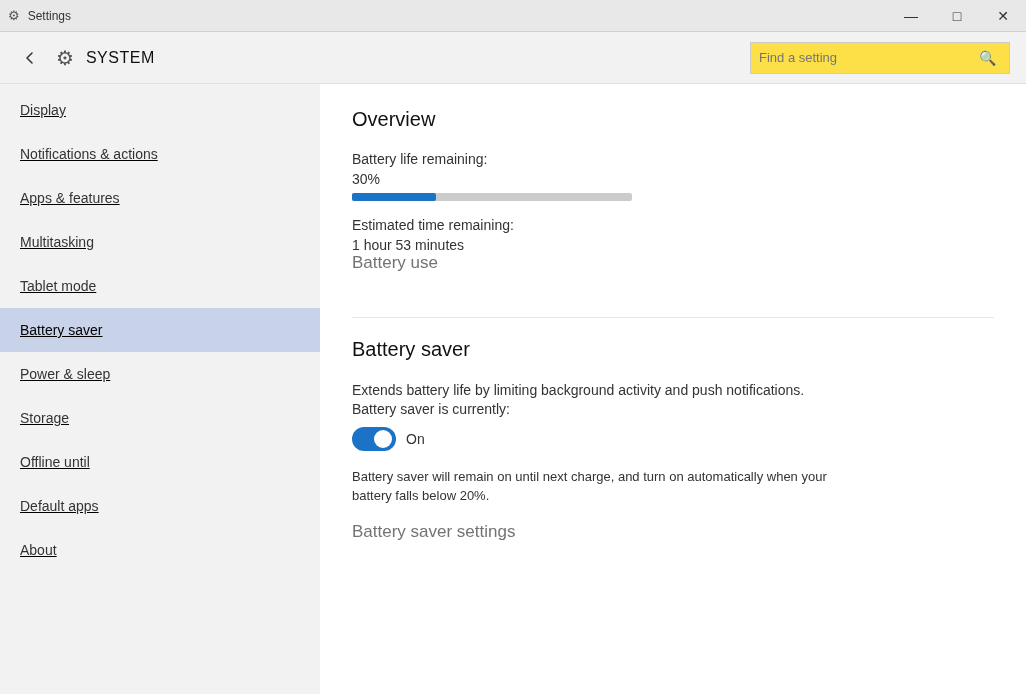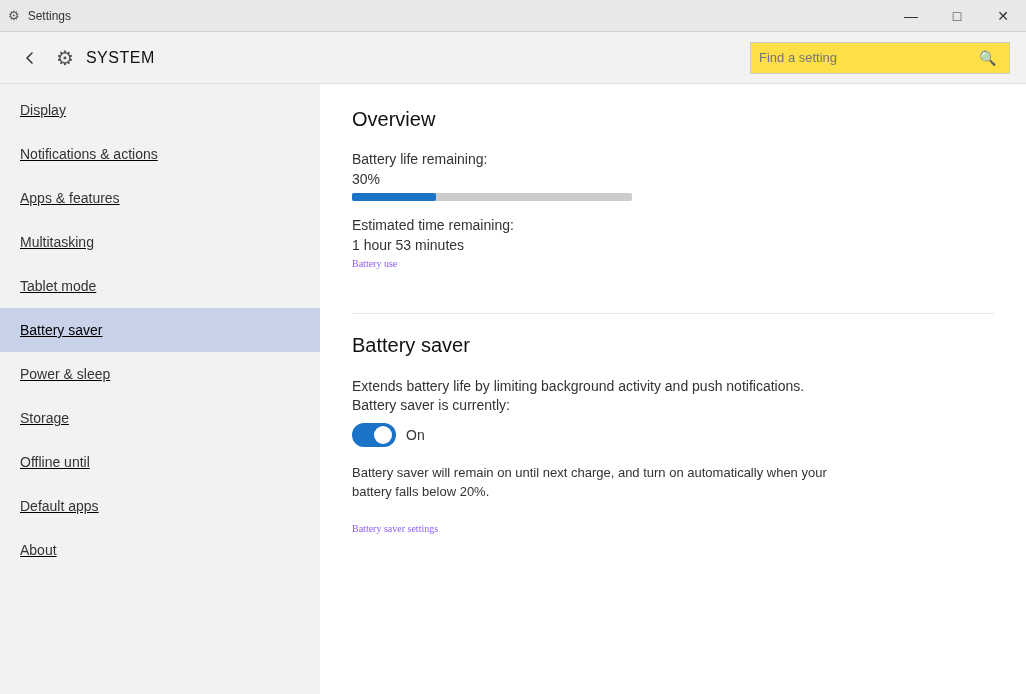--- a/index.html
+++ b/index.html
@@ -65,21 +65,21 @@
     .percent-text { font-size: 14px; color: #333; margin-bottom: 6px; }
 
     .battery-bar-bg {
       width: 280px; height: 8px; background: #ccc; border-radius: 2px; margin-bottom: 16px;
     }
     .battery-bar-fill {
       height: 8px; background: #1a73c6; border-radius: 2px;
     }
 
     .time-text { font-size: 14px; color: #333; }
-    .link-text { font-size: 10px; color: #8b5cf6; cursor: pointer; text-decoration: none; margin-bottom: 24px; display: inline-block; font-family: Liberation Serif, serif; }
+    .link-text { font-size: 17px; color: #737373; cursor: pointer; text-decoration: none; margin-bottom: 24px; display: inline-block; }
 
     .divider { border: none; border-top: 1px solid #e8e8e8; margin: 20px 0; }
 
     
     .desc-text { font-size: 14px; color: #333; margin-bottom: 0; line-height: 1.4; }
     .currently-label { font-size: 14px; color: #333; margin-bottom: 10px; }
 
     
     .toggle-row { display: flex; align-items: center; gap: 10px; margin-bottom: 16px; }
     .toggle-switch {

